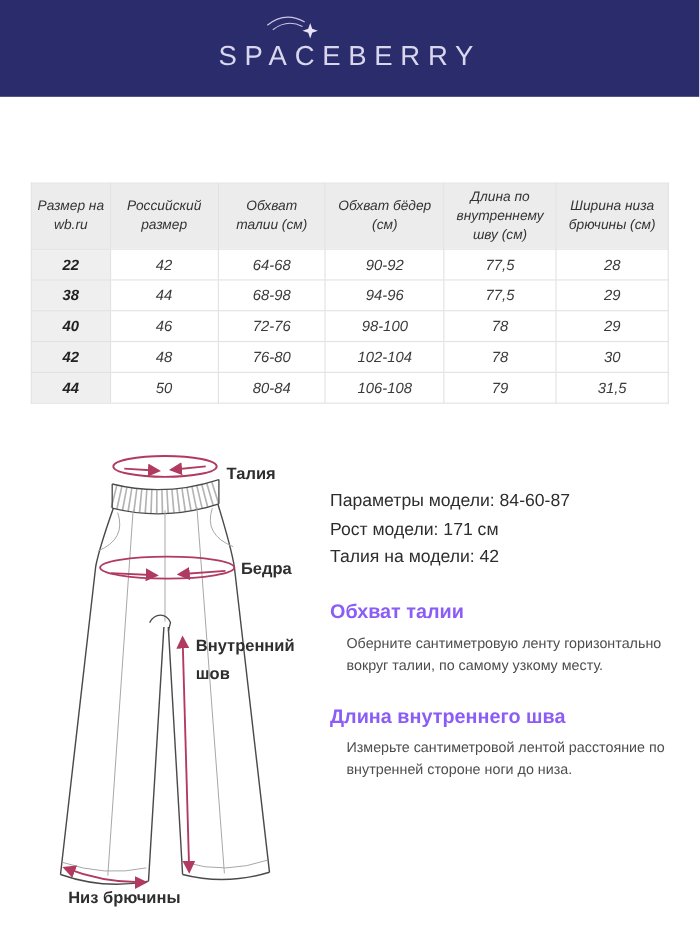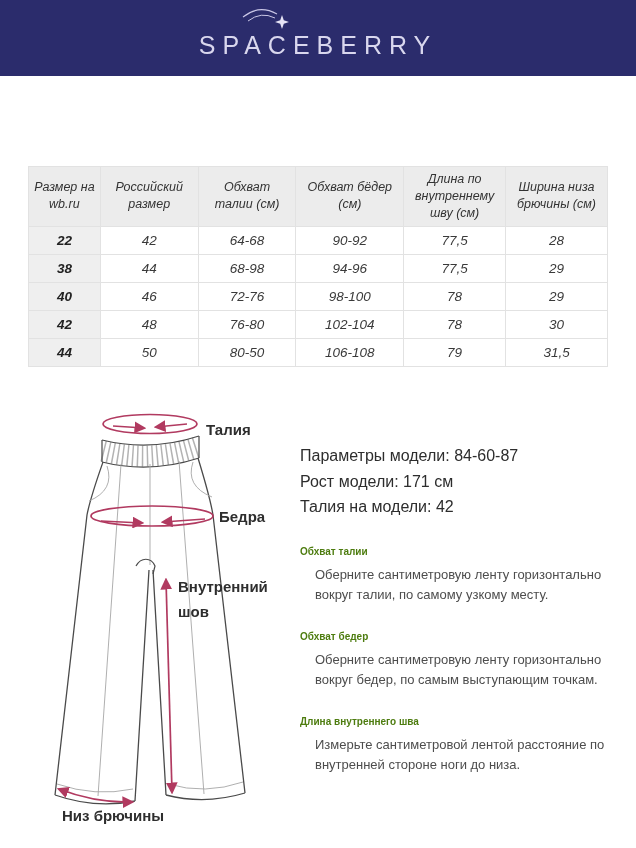--- a/index.html
+++ b/index.html
@@ -1,21 +1,21 @@
 <!DOCTYPE html>
 <html><head>
 <meta charset="utf-8">
 <style>
   * { margin:0; padding:0; box-sizing:border-box; }
   html,body { background:#ffffff; }
   body { font-family:"Liberation Sans", sans-serif; color:#333; }
   .page { position:relative; width:636px; height:848px; background:#fff; overflow:hidden; }
 
   
-  .brand-header { position:absolute; left:0; top:0; width:636px; height:76px;
+  .brand-header { position:absolute; left:0; top:0; width:636px; height:88px;
     background:#2b2c6c; display:flex; align-items:center; justify-content:center;text-align:right; }
   .logo { position:relative; display:inline-block; color:#d9d7ee;
     font-size:25px; letter-spacing:7px; font-weight:400; padding-top:14px; }
   .logo .star-svg { position:absolute; left:42px; top:-12px; }
 
   
   .table-wrap { position:absolute; left:28px; top:166px; width:580px;font-style:italic; }
   table.size-table { width:100%; border-collapse:collapse; table-layout:fixed; }
   .size-table th, .size-table td { border:1px solid #e2e2e2; text-align:center; vertical-align:middle; }
   .size-table thead th { background:#ececec; height:56px; font-size:12.5px; font-weight:500;
@@ -28,21 +28,21 @@
   .diagram { position:absolute; left:25px; top:398px; width:265px; height:432px; }
   .diagram svg { display:block; }
   .diag-label { font-family:"Liberation Sans", sans-serif; font-size:15px; fill:#2e2e2e; font-weight:600; }
   .diag-label-bold { font-weight:700; }
 
   
   .info-col { position:absolute; left:300px; top:443px; width:322px; }
   .model-line { font-size:16px; color:#2d2d2d; line-height:1.6; }
   .model-line .lbl { font-weight:400; }
   .guide-section { margin-top:26px; }
-  .guide-title { font-size:10px; font-weight:700; color:#4d7c0f; margin-bottom:8px; }
+  .guide-title { font-size:18px; font-weight:700; color:#8b5cf6; margin-bottom:8px; }
   .guide-text { font-size:13px; color:#4d4d4d; line-height:1.55;margin-left:15px; }
   .model-block { margin-bottom:4px; }
 </style>
 </head>
 <body>
 
 <div class="page">
 
   <div class="brand-header">
     <div class="logo">
@@ -96,21 +96,21 @@
           <td class="rowhead">42</td>
           <td>48</td>
           <td>76-80</td>
           <td>102-104</td>
           <td>78</td>
           <td>30</td>
         </tr>
         <tr>
           <td class="rowhead">44</td>
           <td>50</td>
-          <td>80-50</td>
+          <td>80-84</td>
           <td>106-108</td>
           <td>79</td>
           <td>31,5</td>
         </tr>
       </tbody>
     </table>
   </div>
 
   <div class="diagram">
     <svg width="265" height="432" viewBox="0 0 265 432">
@@ -180,24 +180,20 @@
         <span class="lbl">Талия на модели:</span>
         <span>42</span>
       </div>
     </div>
 
     <div class="guide-section">
       <div class="guide-title">Обхват талии</div>
       <div class="guide-text">Оберните сантиметровую ленту горизонтально вокруг талии, по самому узкому месту.</div>
     </div>
 
-    <div class="guide-section">
-      <div class="guide-title">Обхват бедер</div>
-      <div class="guide-text">Оберните сантиметровую ленту горизонтально вокруг бедер, по самым выступающим точкам.</div>
-    </div>
 
     <div class="guide-section">
       <div class="guide-title">Длина внутреннего шва</div>
       <div class="guide-text">Измерьте сантиметровой лентой расстояние по внутренней стороне ноги до низа.</div>
     </div>
 
   </div>
 </div>
 
 </body></html>

